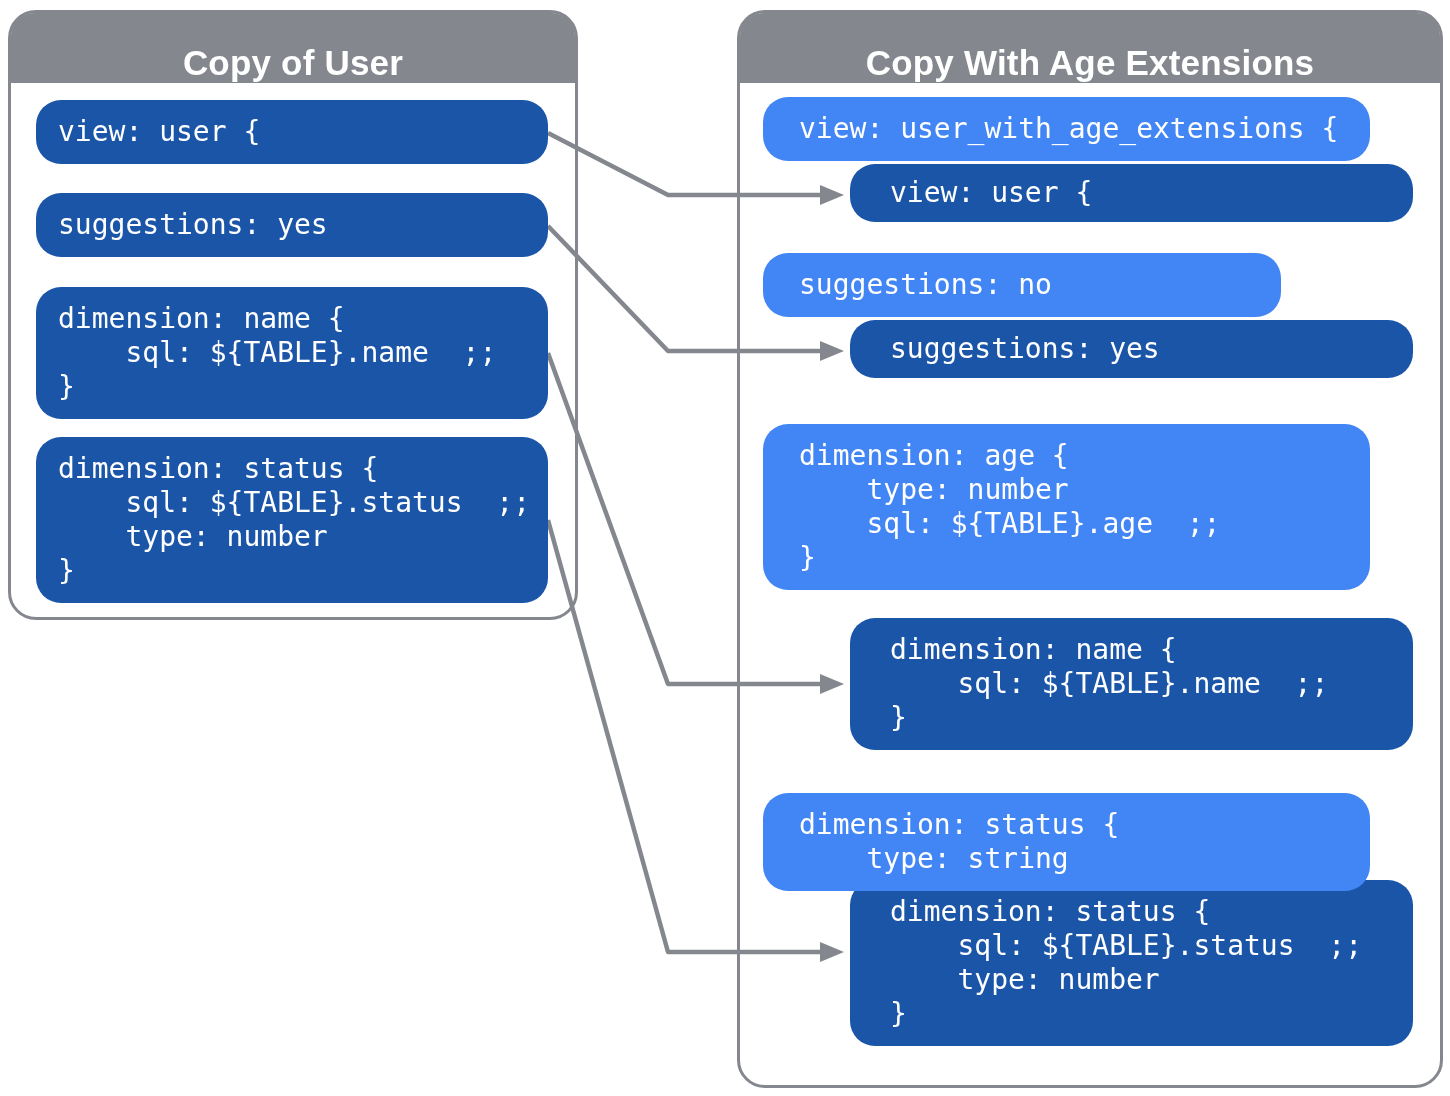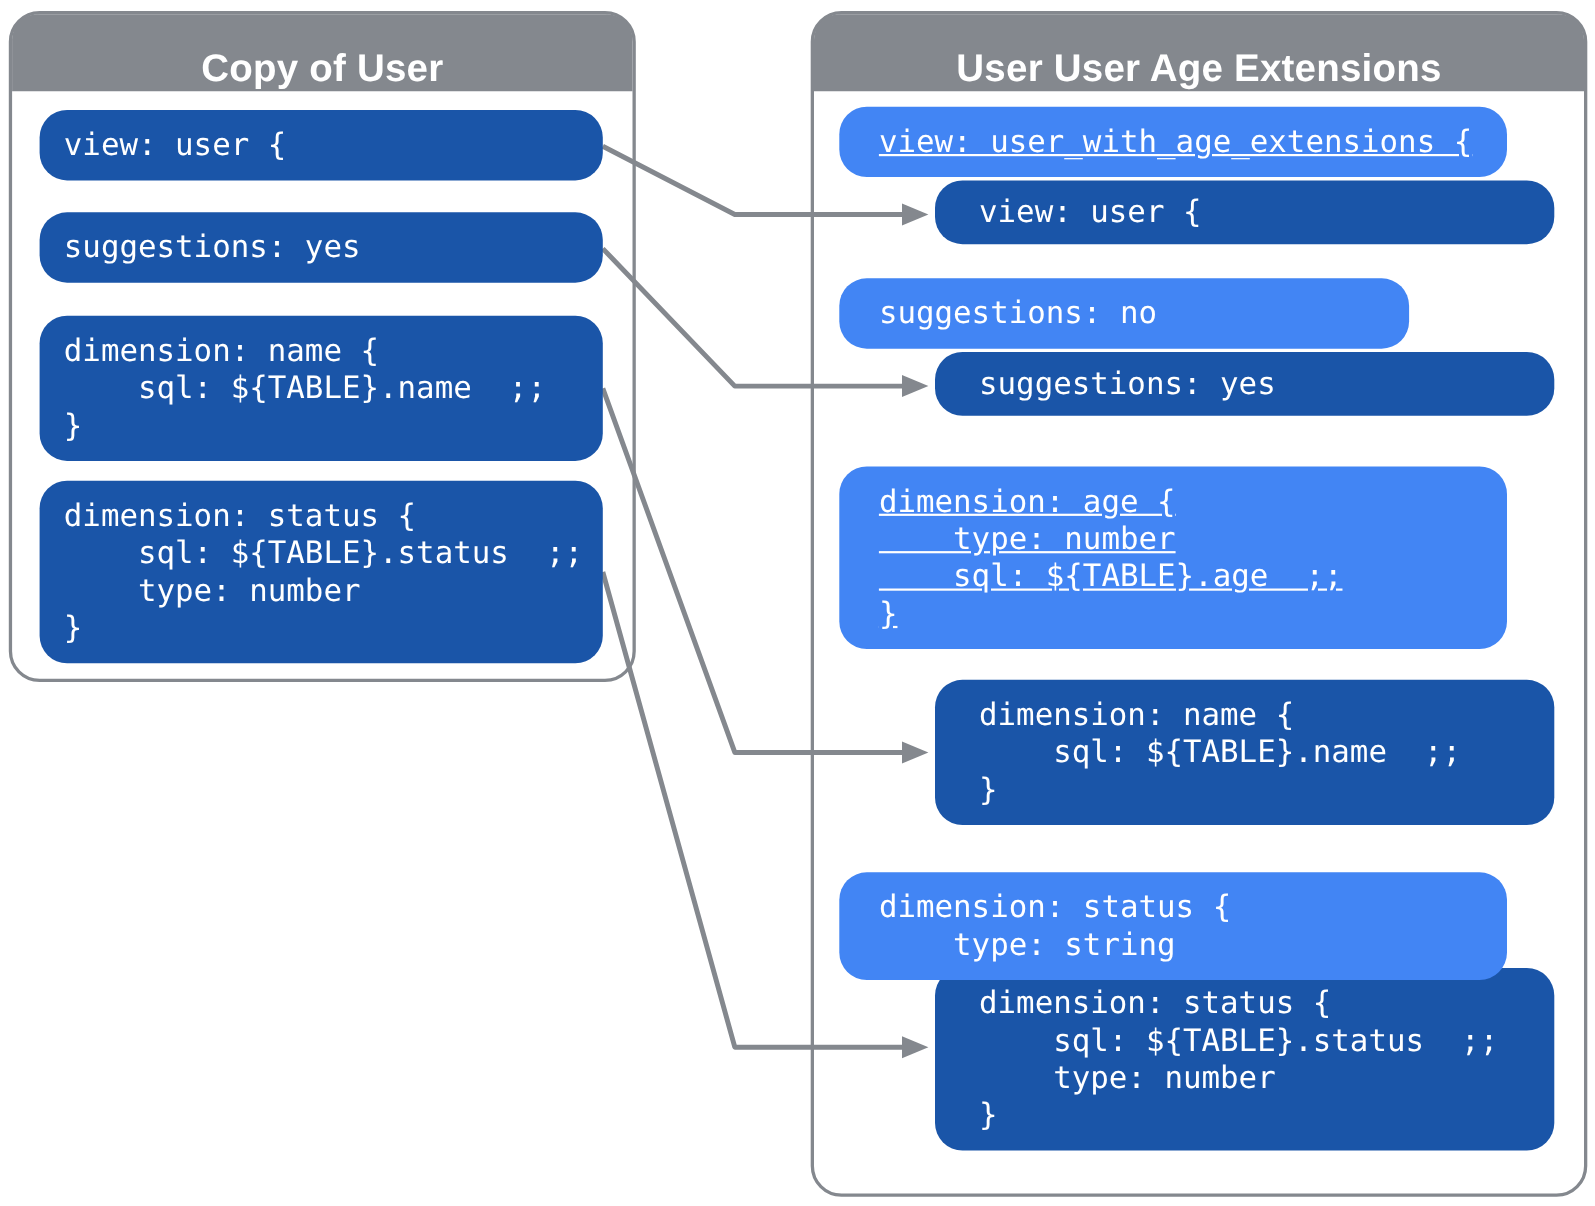--- a/index.html
+++ b/index.html
@@ -55,43 +55,43 @@
     stroke-linejoin:round;
   }
   .arrow-head{fill:#84888E;stroke:none;}
 
   
   #blk-l-view{left:36px;top:100px;width:512px;}
   #blk-l-sugg{left:36px;top:193px;width:512px;}
   #blk-l-dim-name{left:36px;top:287px;width:512px;}
   #blk-l-dim-status{left:36px;top:437px;width:512px;}
 
-  #blk-r-view-ext{left:763px;top:97px;width:607px;text-decoration:underline;}
+  #blk-r-view-ext{left:763px;top:97px;width:607px;}
   #blk-r-view-user{left:850px;top:164px;width:563px;}
   #blk-r-sugg-no{left:763px;top:253px;width:518px;}
   #blk-r-sugg-yes{left:850px;top:320px;width:563px;}
-  #blk-r-dim-age{left:763px;top:424px;width:607px;text-decoration:underline;}
+  #blk-r-dim-age{left:763px;top:424px;width:607px;}
   #blk-r-dim-name{left:850px;top:618px;width:563px;}
   #blk-r-dim-status-ext{left:763px;top:793px;width:607px;}
   #blk-r-dim-status-base{left:850px;top:880px;width:563px;}
 </style>
 </head>
 <body>
 
 <div id="stage">
 
   <div class="panel" id="left-panel">
     <div class="panel-header">
       <span>Copy of User</span>
     </div>
   </div>
 
   <div class="panel" id="right-panel">
     <div class="panel-header">
-      <span>User User Age Extensions</span>
+      <span>Copy With Age Extensions</span>
     </div>
   </div>
 
   <svg id="arrow-overlay" width="1450" height="1096" viewBox="0 0 1450 1096">
     <g>
       <path class="arrow-line" d="M548,133 L668,195 L822,195"></path>
       <path class="arrow-head" d="M820,185 L844,195 L820,205 Z"></path>
     </g>
     <g>
       <path class="arrow-line" d="M548,226 L668,351 L822,351"></path>

